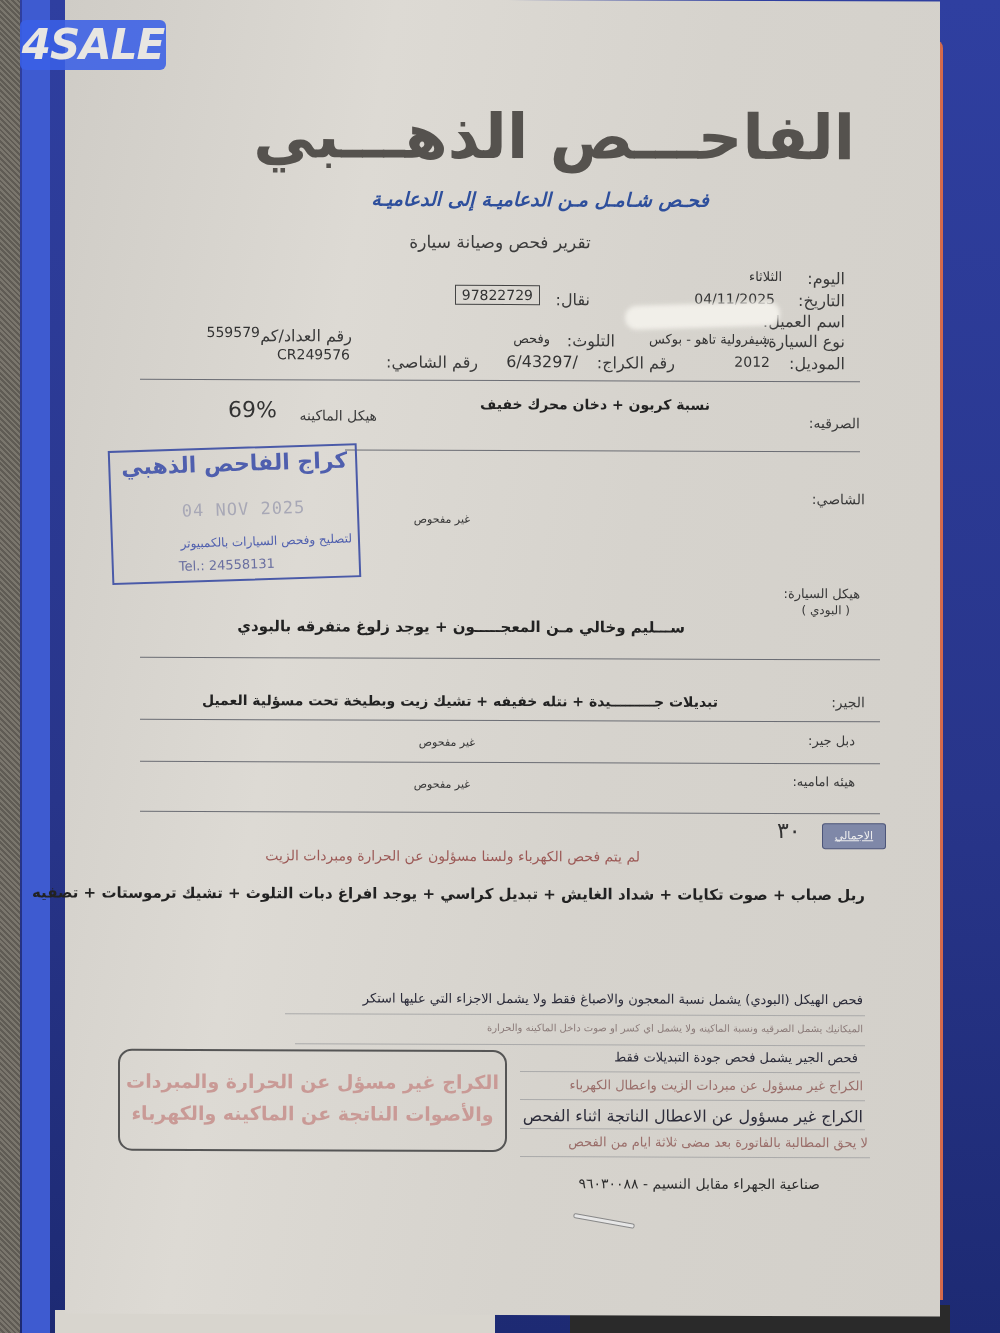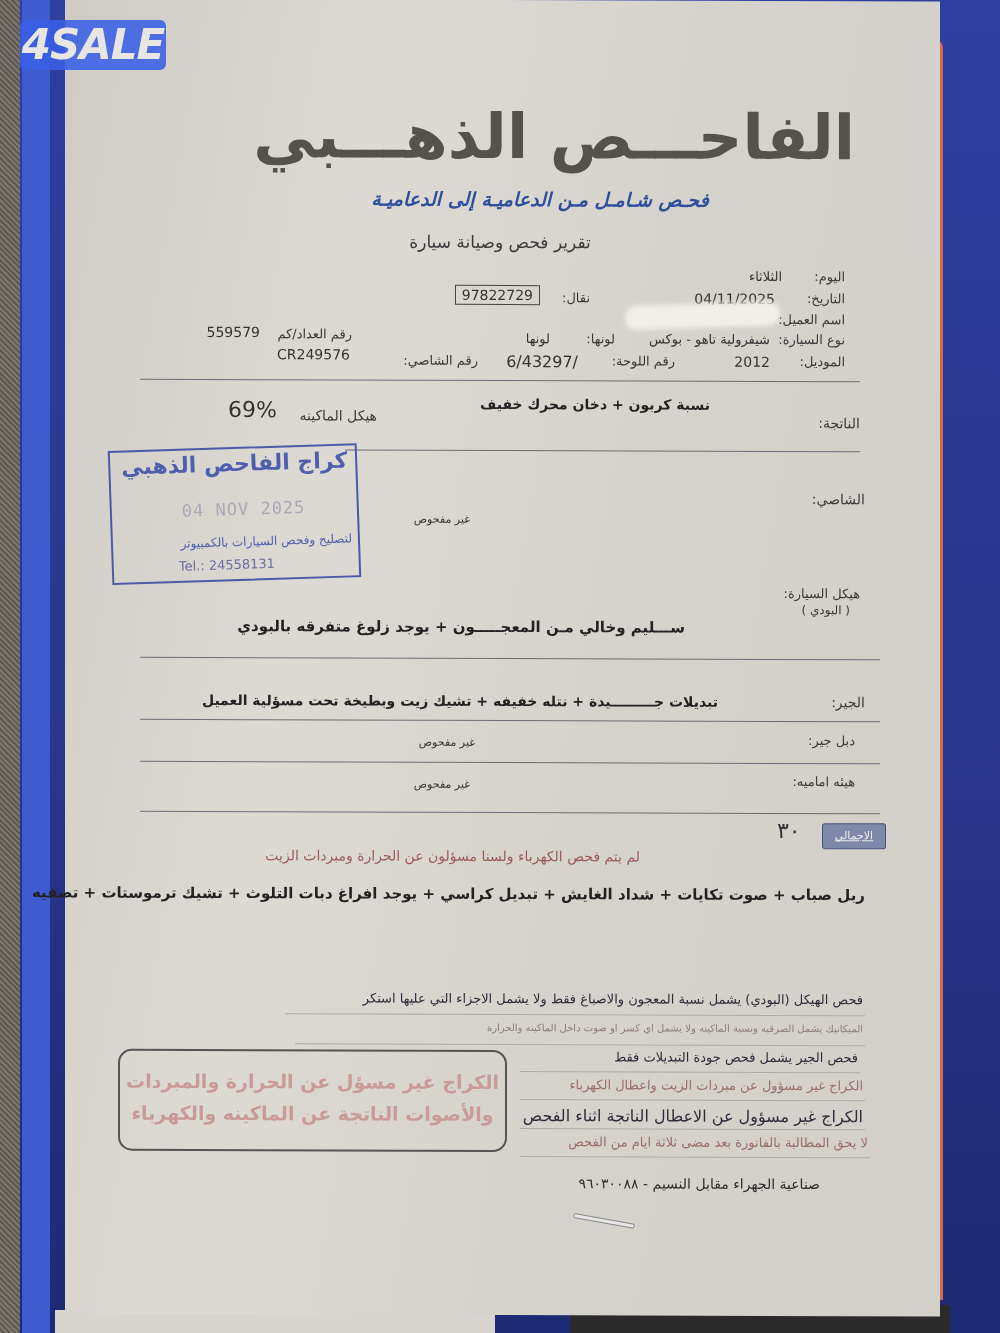--- a/index.html
+++ b/index.html
@@ -12,21 +12,21 @@
   .back-sheet{position:absolute;left:860px;top:40px;width:80px;height:1260px;background:#d9d5ce;border-right:3px solid #d46a4c;border-radius:0 8px 0 0;}
   .sheet{position:absolute;left:65px;top:0;width:875px;height:1315px;background:#d6d3cd;
          background:linear-gradient(100deg,#cfccc6 0%,#dddad4 30%,#d6d3cd 60%,#d3d0ca 100%);
          transform:skewY(0.2deg);}
   .logo{position:absolute;left:20px;top:20px;width:146px;height:50px;background:rgba(58,96,230,0.88);border-radius:6px;
         color:#e8e6e2;font-family:"DejaVu Sans",sans-serif;font-weight:bold;font-style:italic;font-size:42px;line-height:50px;text-align:center;letter-spacing:-1px;}
   .ar{direction:rtl;font-family:"DejaVu Sans",sans-serif;color:#2d2d2d;position:absolute;white-space:nowrap;}
   .title-wrap{position:absolute;left:250px;top:100px;width:540px;text-align:center;}
   .subtitle{top:188px;left:320px;width:440px;text-align:center;font-size:19px;font-weight:bold;font-style:italic;color:#2e4f9c;}
   .report-title{top:232px;left:380px;width:240px;text-align:center;font-size:17px;color:#3b3b3b;}
-  .lbl{font-size:13px;color:#3a3a3a;}
+  .lbl{font-size:16px;color:#3a3a3a;}
   .val{font-size:13px;color:#333;}
   .bold{font-weight:bold;font-size:14px;color:#222;}
   .hline{position:absolute;height:1px;background:#6b6d74;}
   .boxed{border:1.5px solid #444;padding:1px 6px;}
   .blur{position:absolute;left:625px;top:303px;width:155px;height:24px;background:#f1efe9;border-radius:14px;filter:blur(2px);transform:rotate(-2deg);}
   .stamp{position:absolute;left:108px;top:448px;width:245px;height:130px;border:2.5px solid #4a5aa8;transform:rotate(-2deg);}
   .stamp-name{position:absolute;right:8px;top:2px;font-size:22px;font-weight:bold;color:#4f5fae;direction:rtl;}
   .stamp-date{position:absolute;left:70px;top:50px;font-size:17px;color:#a8a8b6;font-family:"DejaVu Sans Mono",monospace;letter-spacing:1px;}
   .stamp-tag{position:absolute;right:6px;top:86px;font-size:12px;color:#4f5fae;direction:rtl;}
   .stamp-tel{position:absolute;left:65px;top:108px;font-size:13px;color:#6a6fa0;}
@@ -60,34 +60,34 @@
   <div class="ar lbl" style="right:95px;top:290px;">التاريخ:</div>
   <div class="ar val" style="right:165px;top:290px;font-size:14px;">04/11/2025</div>
   <div class="ar lbl" style="right:350px;top:290px;">نقال:</div>
   <div class="ar val boxed" style="right:400px;top:285px;font-size:14px;">97822729</div>
 
   <div class="ar lbl" style="right:95px;top:311px;">اسم العميل:</div>
   <div class="blur" style="left:560px;"></div>
 
   <div class="ar lbl" style="right:95px;top:331px;">نوع السيارة:</div>
   <div class="ar val" style="right:170px;top:331px;">شيفرولية تاهو - بوكس</div>
-  <div class="ar lbl" style="right:325px;top:331px;">لونها:</div>
-  <div class="ar val" style="right:390px;top:331px;">لونها</div>
+  <div class="ar lbl" style="right:325px;top:331px;">التلوث:</div>
+  <div class="ar val" style="right:390px;top:331px;">وفحص</div>
   <div class="ar lbl" style="right:588px;top:327px;">رقم العداد/كم</div>
   <div class="ar val" style="right:680px;top:325px;font-size:14px;">559579</div>
 
   <div class="ar lbl" style="right:95px;top:353px;">الموديل:</div>
   <div class="ar val" style="right:170px;top:353px;font-size:14px;">2012</div>
-  <div class="ar lbl" style="right:265px;top:353px;">رقم اللوحة:</div>
+  <div class="ar lbl" style="right:265px;top:353px;">رقم الكراج:</div>
   <div class="ar val" style="right:362px;top:352px;font-size:16px;">/6/43297</div>
   <div class="ar lbl" style="right:462px;top:353px;margin-left:10px;">رقم الشاصي:</div>
   <div class="ar val" style="right:590px;top:347px;font-size:14px;">CR249576</div>
   <div class="hline" style="left:75px;top:380px;width:720px;"></div>
 
-  <div class="ar lbl" style="right:80px;top:414px;font-size:14px;">الناتجة:</div>
+  <div class="ar lbl" style="right:80px;top:414px;font-size:14px;">الصرقيه:</div>
   <div class="ar bold" style="right:230px;top:396px;">نسبة كربون + دخان محرك خفيف</div>
   <div class="ar lbl" style="right:563px;top:408px;font-size:14px;">هيكل الماكينه</div>
   <div class="val" style="position:absolute;left:163px;top:398px;font-size:22px;">69%</div>
   <div class="hline" style="left:280px;top:450px;width:515px;"></div>
 
   <div class="ar lbl" style="right:75px;top:490px;font-size:14px;margin-left:34px;">الشاصي:</div>
   <div class="ar val" style="right:470px;top:513px;font-size:11px;">غير مفحوص</div>
 
   <div class="ar lbl" style="right:80px;top:585px;font-size:13px;">هيكل السيارة:</div>
   <div class="ar lbl" style="right:90px;top:602px;font-size:12px;">( البودي )</div>

